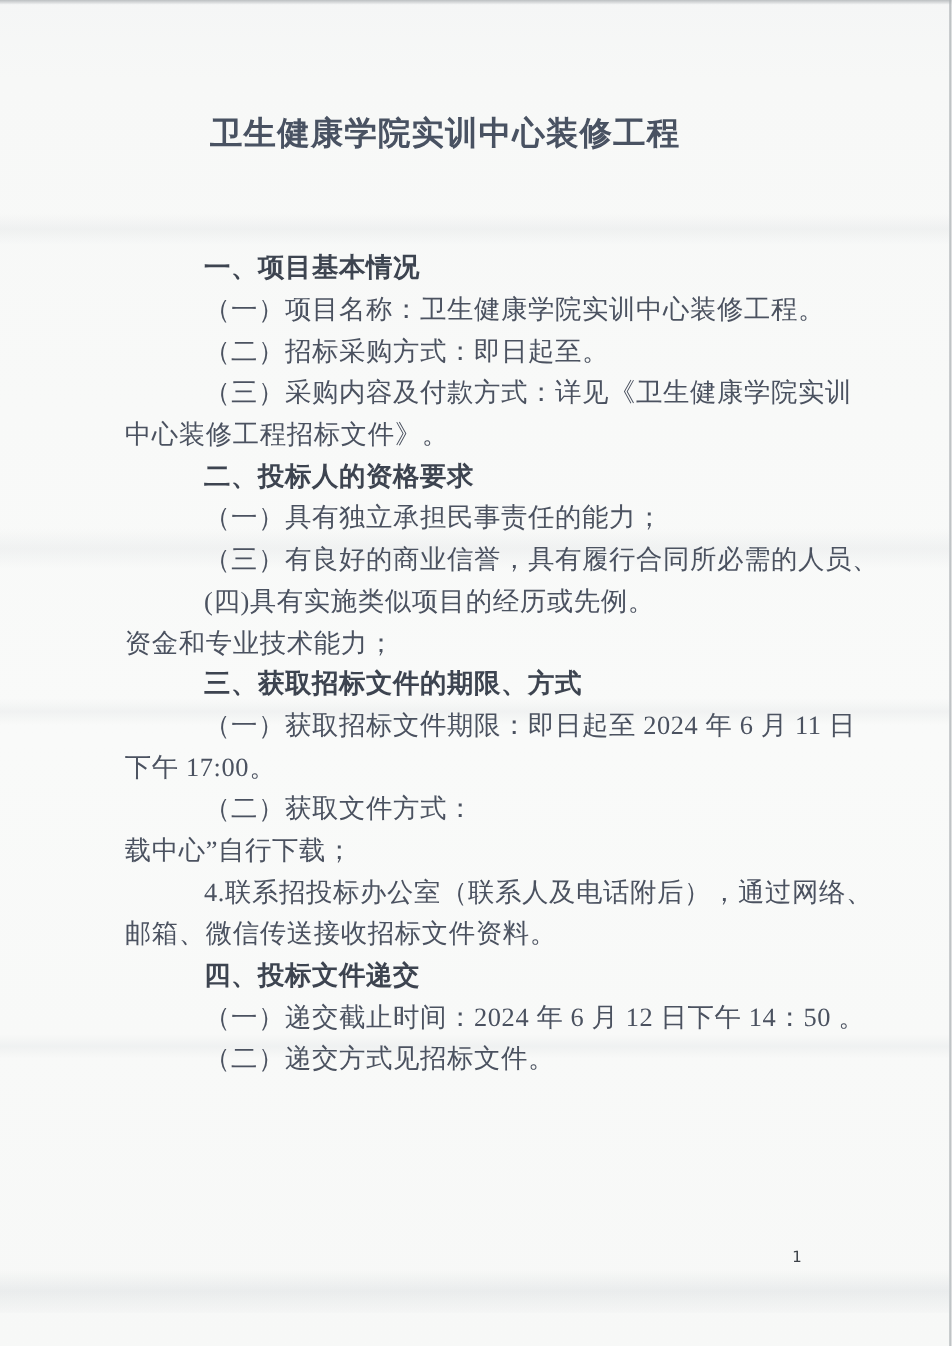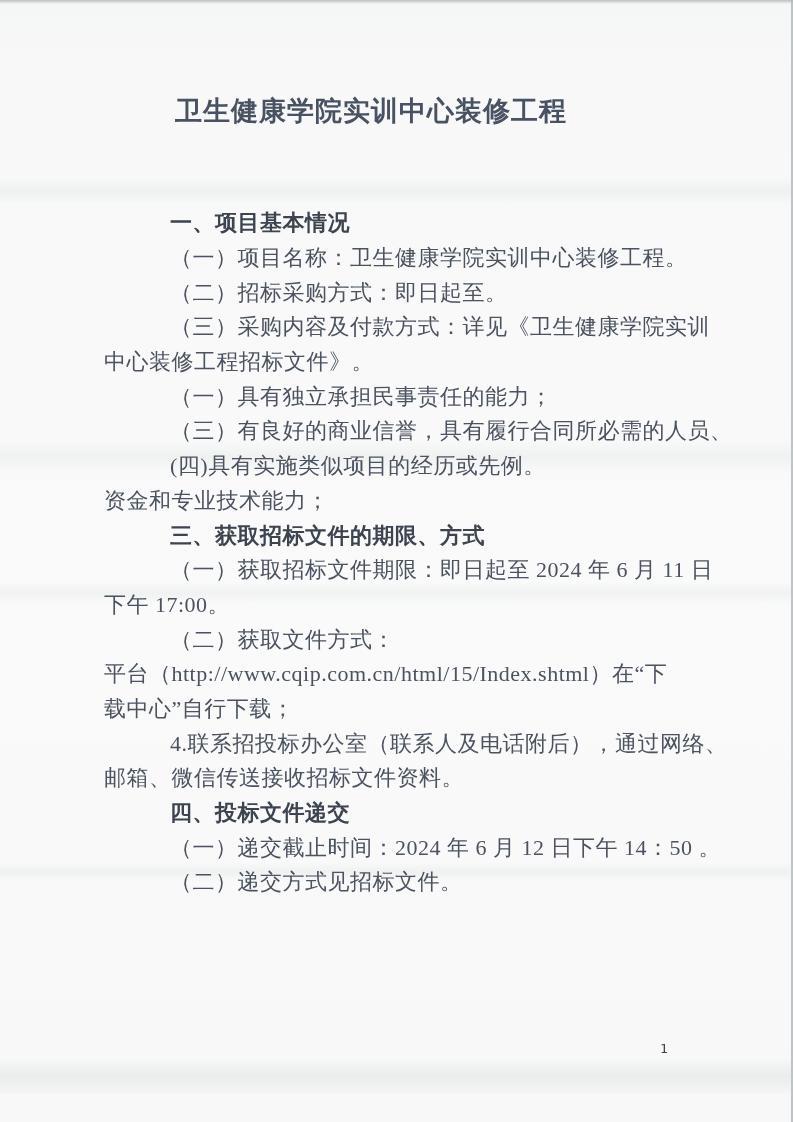--- a/index.html
+++ b/index.html
@@ -98,29 +98,29 @@
   <div class="doc-title">
     <div>卫生健康学院实训中心装修工程</div>
   </div>
 
   <div class="content">
     <div class="line heading indent">一、项目基本情况</div>
     <div class="line indent">（一）项目名称：卫生健康学院实训中心装修工程。</div>
     <div class="line indent">（二）招标采购方式：即日起至。</div>
     <div class="line indent">（三）采购内容及付款方式：详见《卫生健康学院实训</div>
     <div class="line">中心装修工程招标文件》。</div>
+    <div class="line heading indent">二、投标人的资格要求</div>
     <div class="line indent">（一）具有独立承担民事责任的能力；</div>
     <div class="line indent">（三）有良好的商业信誉，具有履行合同所必需的人员、</div>
     <div class="line indent">(四)具有实施类似项目的经历或先例。</div>
     <div class="line">资金和专业技术能力；</div>
     <div class="line heading indent">三、获取招标文件的期限、方式</div>
     <div class="line indent">（一）获取招标文件期限：即日起至 2024 年 6 月 11 日</div>
     <div class="line">下午 17:00。</div>
     <div class="line indent">（二）获取文件方式：</div>
-    <div class="line">平台（http://www.cqip.com.cn/html/15/Index.shtml）在“下</div>
     <div class="line">载中心”自行下载；</div>
     <div class="line indent">4.联系招投标办公室（联系人及电话附后），通过网络、</div>
     <div class="line">邮箱、微信传送接收招标文件资料。</div>
     <div class="line heading indent">四、投标文件递交</div>
     <div class="line indent">（一）递交截止时间：2024 年 6 月 12 日下午 14：50 。</div>
     <div class="line indent">（二）递交方式见招标文件。</div>
   </div>
 
   <div class="page-number">1</div>
 

